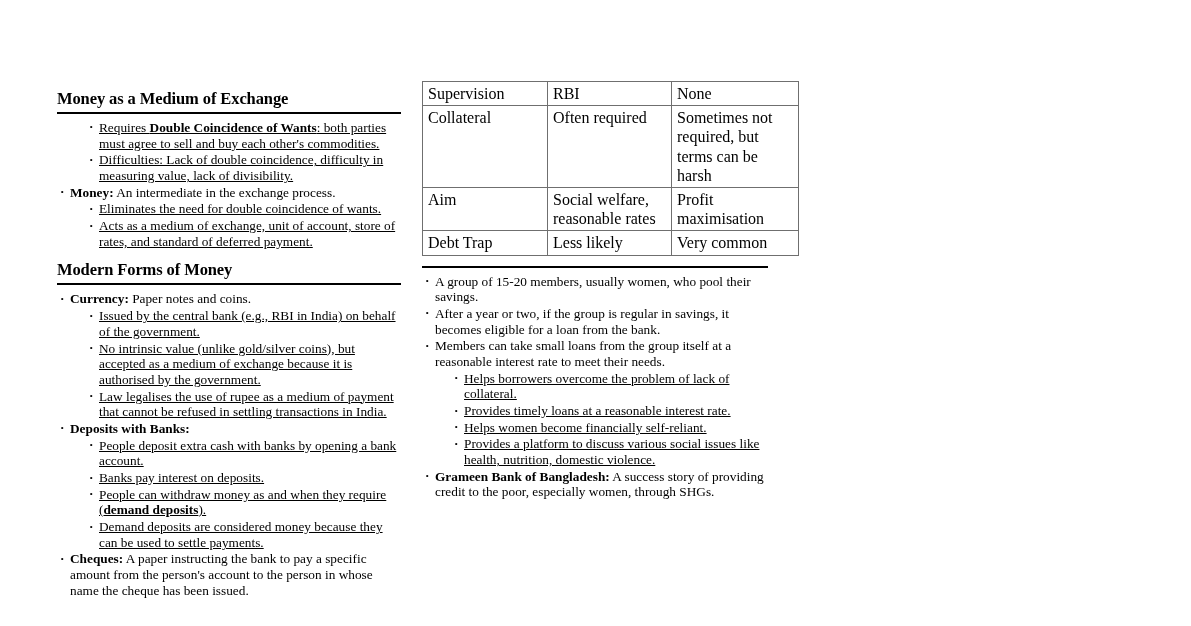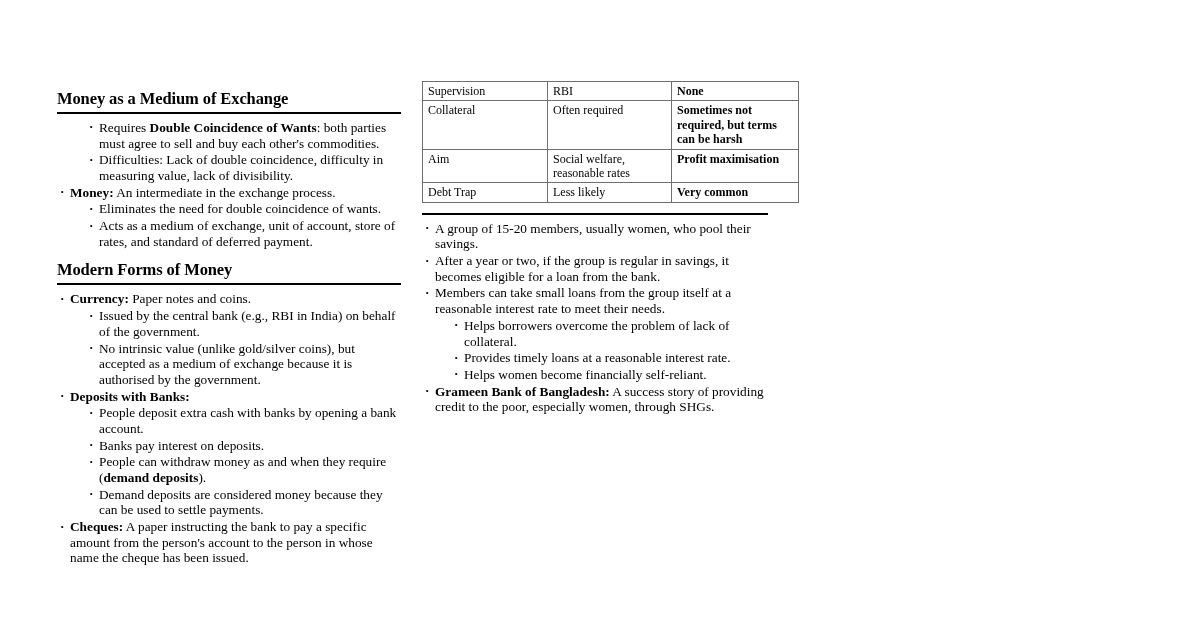--- a/index.html
+++ b/index.html
@@ -61,20 +61,21 @@
     position: absolute;
     left: 3px;
     top: -0.5px;
     font-size: 13.3px;
     font-weight: bold;
   }
   ul.lvl2 {
     list-style: none;
     margin: 0;
     padding: 0 0 0 17px;
+    text-decoration: underline;
   }
   ul.lvl2 > li {
     position: relative;
     padding-left: 12px;
     margin: 1px 0 1px 0;
     font-size: 13.3px;
     line-height: 1.18;
   }
   ul.lvl2 > li > .txt::before {
     content: "\00B7";
@@ -84,33 +85,33 @@
     font-size: 13.3px;
     font-weight: bold;
   }
   .txt { display: block; }
   b, strong { font-weight: bold; }
 
   table.cmp {
     border-collapse: collapse;
     width: 346px;
     table-layout: fixed;
-    font-size: 12px;
+    font-size: 16px;
     line-height: 1.2;
     margin: 0;
   }
   table.cmp td {
     border: 1px solid #6f6f6f;
     padding: 2px 4px 2px 5px;
     vertical-align: top;
     font-family: "Liberation Serif", "DejaVu Serif", serif;
   }
   table.cmp td.c0 { width: 115px; }
   table.cmp td.c1 { width: 114px; }
-  table.cmp td.c2 { width: 117px; font-weight: bold; }
+  table.cmp td.c2 { width: 117px; }
   .cell-pad-tall { height: 26px; }
 
   .block { margin-bottom: 0; }
   .gap-before-heading { height: 11px; }
   .gap-after-table { height: 10px; }
 </style>
 </head>
 <body>
 
 <div class="page">
@@ -153,20 +154,23 @@
       <ul class="lvl1">
         <li>
           <span class="txt"><b>Currency:</b><span> Paper notes and coins.</span></span>
           <ul class="lvl2">
             <li>
                 <span class="txt"><span>Issued by the central bank (e.g., RBI in India) on behalf of the government.</span></span>
               </li>
             <li>
                 <span class="txt"><span>No intrinsic value (unlike gold/silver coins), but accepted as a medium of exchange because it is authorised by the government.</span></span>
               </li>
+            <li>
+                <span class="txt"><span>Law legalises the use of rupee as a medium of payment that cannot be refused in settling transactions in India.</span></span>
+              </li>
           </ul>
         </li>
         <li>
           <span class="txt"><b>Deposits with Banks:</b></span>
           <ul class="lvl2">
             <li>
                 <span class="txt"><span>People deposit extra cash with banks by opening a bank account.</span></span>
               </li>
             <li>
                 <span class="txt"><span>Banks pay interest on deposits.</span></span>
@@ -234,20 +238,23 @@
           <ul class="lvl2">
             <li>
                 <span class="txt"><span>Helps borrowers overcome the problem of lack of collateral.</span></span>
               </li>
             <li>
                 <span class="txt"><span>Provides timely loans at a reasonable interest rate.</span></span>
               </li>
             <li>
                 <span class="txt"><span>Helps women become financially self-reliant.</span></span>
               </li>
+            <li>
+                <span class="txt"><span>Provides a platform to discuss various social issues like health, nutrition, domestic violence.</span></span>
+              </li>
           </ul>
         </li>
         <li>
           <span class="txt"><b>Grameen Bank of Bangladesh:</b><span> A success story of providing credit to the poor, especially women, through SHGs.</span></span>
         </li>
       </ul>
     </div>
 
   </div>
 

